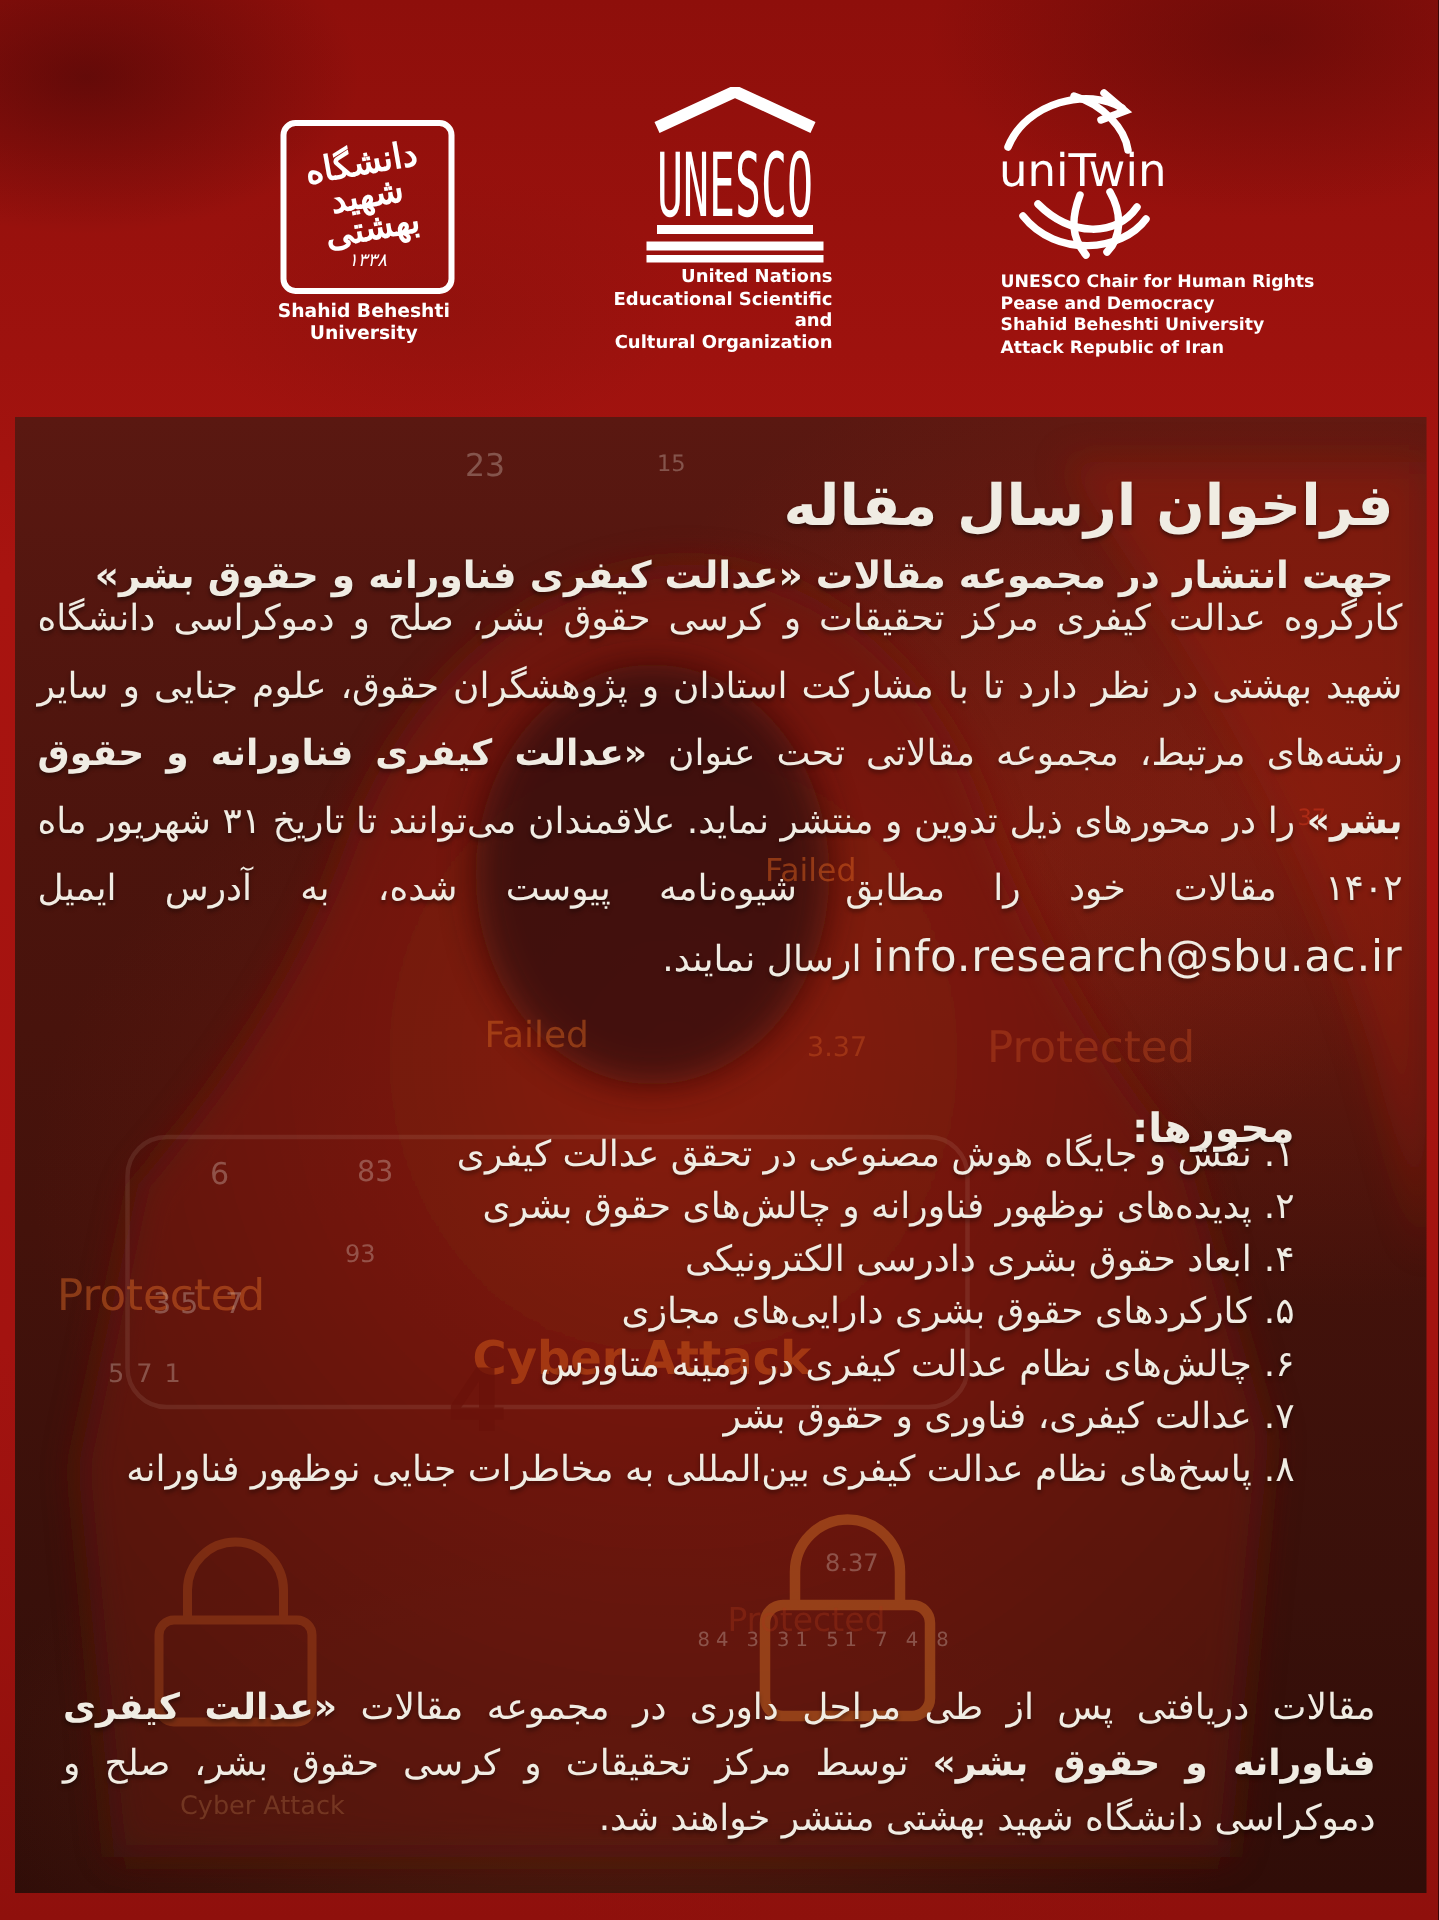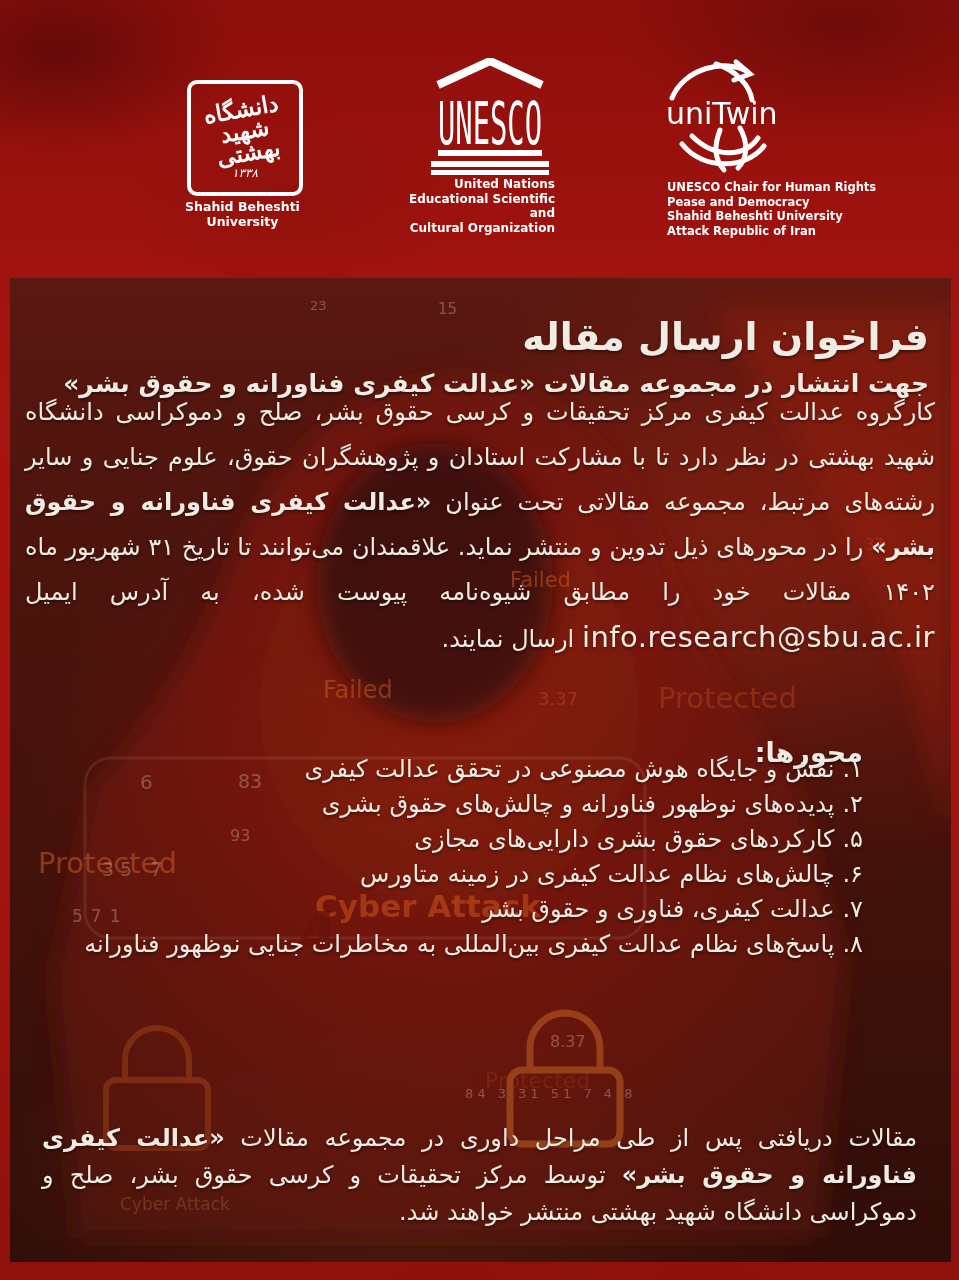--- a/index.html
+++ b/index.html
@@ -46,21 +46,21 @@
   .figure-svg{position:absolute;left:0;top:0;z-index:0;}
   .bg-words{position:absolute;inset:0;z-index:1;pointer-events:none;}
   .bg-words span{position:absolute;white-space:nowrap;color:rgba(235,225,215,.30);}
   .bgw-f1{left:500px;top:290px;font-size:21px;color:rgba(205,90,30,.55)!important;}
   .bgw-f2{left:313px;top:398px;font-size:24px;color:rgba(205,95,30,.50)!important;}
   .bgw-p1{left:648px;top:403px;font-size:29px;color:rgba(185,70,30,.45)!important;}
   .bgw-p2{left:28px;top:568px;font-size:29px;color:rgba(210,100,35,.50)!important;}
   .bgw-p3{left:475px;top:790px;font-size:22px;color:rgba(170,55,25,.35)!important;}
   .bgw-c1{left:305px;top:610px;font-size:31px;font-weight:bold;color:rgba(215,95,25,.48)!important;}
   .bgw-c2{left:110px;top:916px;font-size:17px;color:rgba(200,140,90,.28)!important;}
-  .bgw-n1{left:300px;top:20px;font-size:13px;}
+  .bgw-n1{left:300px;top:20px;font-size:21px;}
   .bgw-n2{left:428px;top:22px;font-size:15px;}
   .bgw-n3{left:855px;top:258px;font-size:15px;color:rgba(220,60,30,.45)!important;}
   .bgw-n4{left:130px;top:492px;font-size:20px;}
   .bgw-n5{left:228px;top:492px;font-size:19px;}
   .bgw-n6{left:220px;top:548px;font-size:16px;}
   .bgw-n7{left:92px;top:580px;font-size:19px;letter-spacing:6px;}
   .bgw-n8{left:62px;top:628px;font-size:17px;letter-spacing:8px;}
   .bgw-n9{left:540px;top:754px;font-size:16px;}
   .bgw-n10{left:455px;top:808px;font-size:13px;letter-spacing:4px;}
   .bgw-n11{left:528px;top:410px;font-size:18px;color:rgba(190,75,30,.50)!important;}
@@ -204,20 +204,21 @@
       <h1 class="title">فراخوان ارسال مقاله</h1>
       <h2 class="subtitle">جهت انتشار در مجموعه مقالات «عدالت کیفری فناورانه و حقوق بشر»</h2>
 
       <p class="intro"><span>کارگروه عدالت کیفری مرکز تحقیقات و کرسی حقوق بشر، صلح و دموکراسی دانشگاه شهید بهشتی در نظر دارد تا با مشارکت استادان و پژوهشگران حقوق، علوم جنایی و سایر رشته‌های مرتبط، مجموعه مقالاتی تحت عنوان </span><b>«عدالت کیفری فناورانه و حقوق بشر»</b><span> را در محورهای ذیل تدوین و منتشر نماید. علاقمندان می‌توانند تا تاریخ ۳۱ شهریور ماه ۱۴۰۲ مقالات خود را مطابق شیوه‌نامه پیوست شده، به آدرس ایمیل </span><span class="email">info.research@sbu.ac.ir</span><span> ارسال نمایند.</span></p>
 
       <h3 class="topics-heading">محورها:</h3>
 
       <ol class="topics">
         <li><span class="num">۱.</span><span>نقش و جایگاه هوش مصنوعی در تحقق عدالت کیفری</span></li>
         <li><span class="num">۲.</span><span>پدیده‌های نوظهور فناورانه و چالش‌های حقوق بشری</span></li>
+        <li><span class="num">۴.</span><span>ابعاد حقوق بشری دادرسی الکترونیکی</span></li>
         <li><span class="num">۵.</span><span>کارکردهای حقوق بشری دارایی‌های مجازی</span></li>
         <li><span class="num">۶.</span><span>چالش‌های نظام عدالت کیفری در زمینه متاورس</span></li>
         <li><span class="num">۷.</span><span>عدالت کیفری، فناوری و حقوق بشر</span></li>
         <li><span class="num">۸.</span><span>پاسخ‌های نظام عدالت کیفری بین‌المللی به مخاطرات جنایی نوظهور فناورانه</span></li>
       </ol>
 
       <p class="closing"><span>مقالات دریافتی پس از طی مراحل داوری در مجموعه مقالات </span><b>«عدالت کیفری فناورانه و حقوق بشر»</b><span> توسط مرکز تحقیقات و کرسی حقوق بشر، صلح و دموکراسی دانشگاه شهید بهشتی منتشر خواهند شد.</span></p>
     </div>
   </main>
 </div>

